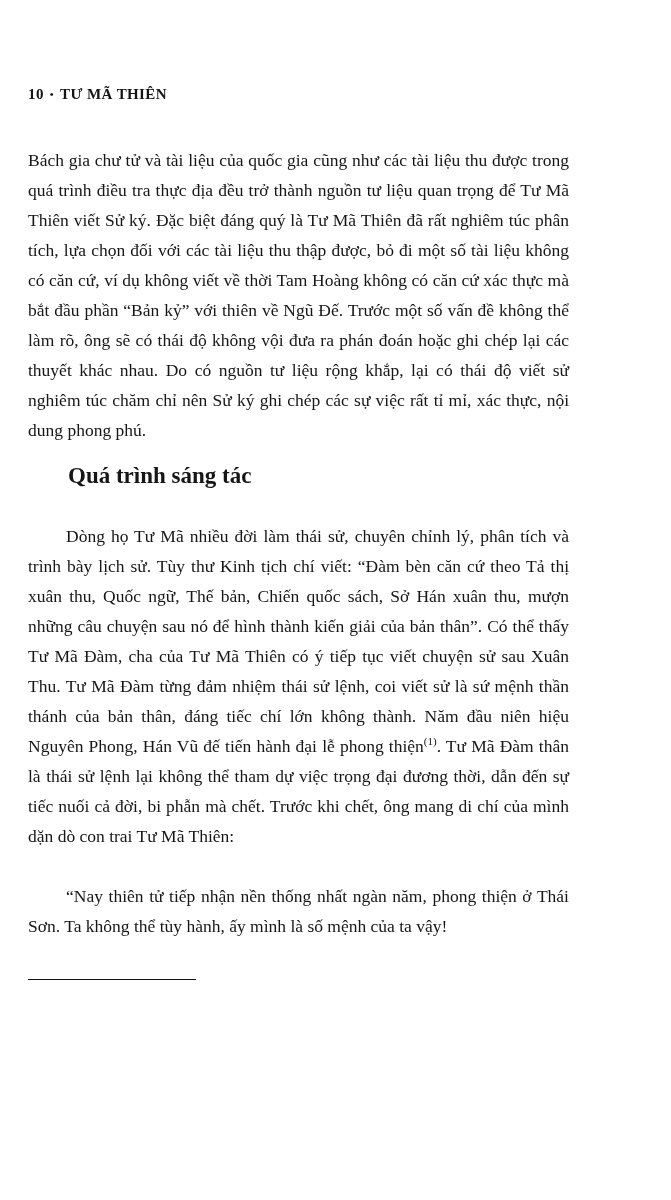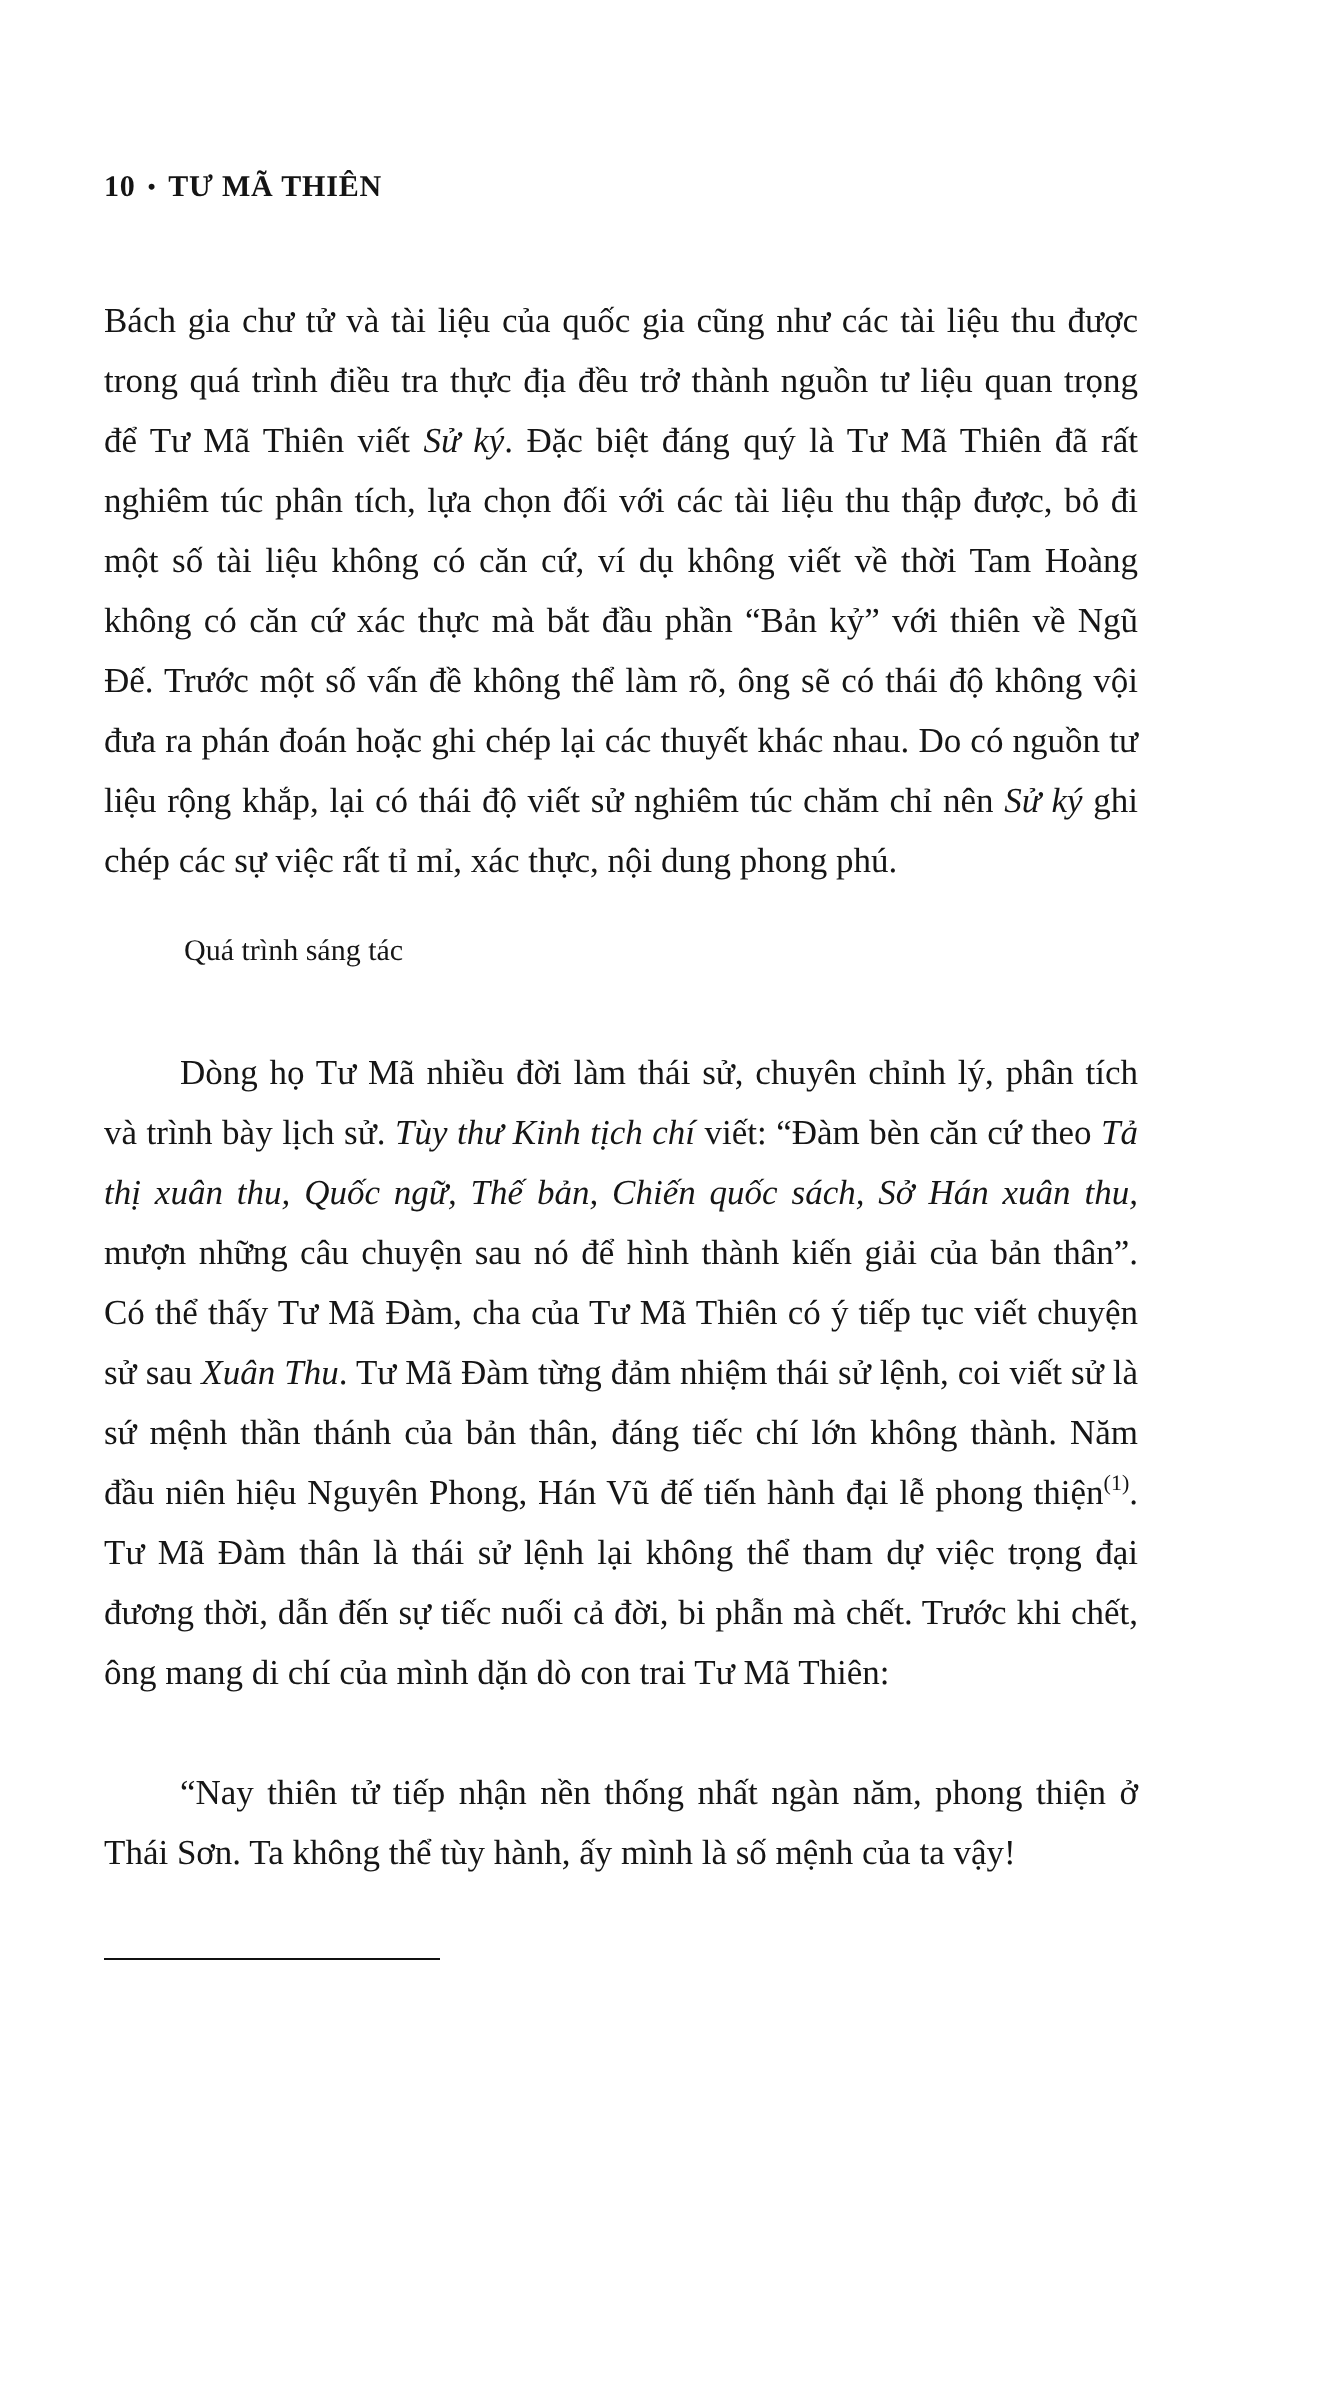--- a/index.html
+++ b/index.html
@@ -8,21 +8,21 @@
     background: #ffffff;
   }
   .page {
     position: relative;
     width: 619px;
     height: 1200px;
     box-sizing: border-box;
     background: #ffffff;
     color: #161616;
     font-family: "Liberation Serif", "DejaVu Serif", serif;
-    padding: 86px 50px 0 52px;
+    padding: 86px 50px 0 28px;
     overflow: hidden;
   }
   .running-head {
     font-size: 15px;
     font-weight: 700;
     letter-spacing: 0.4px;
     margin-bottom: 42px;
     color: #141414;
   }
   .running-head .sep {
@@ -36,25 +36,24 @@
     text-align: justify;
   }
   .para {
     margin: 0 0 11px 0;
   }
   .indent {
     text-indent: 38px;
     margin-top: 30px;
   }
   .it {
-    font-style: italic;
   }
   .section-heading {
-    font-weight: 400;
-    font-size: 15px;
+    font-weight: 700;
+    font-size: 23px;
     padding-left: 40px;
     margin: 16px 0 24px 0;
   }
   .fn-ref {
     font-size: 11px;
     vertical-align: super;
     line-height: 0;
   }
   .footnote-rule {
     width: 168px;

